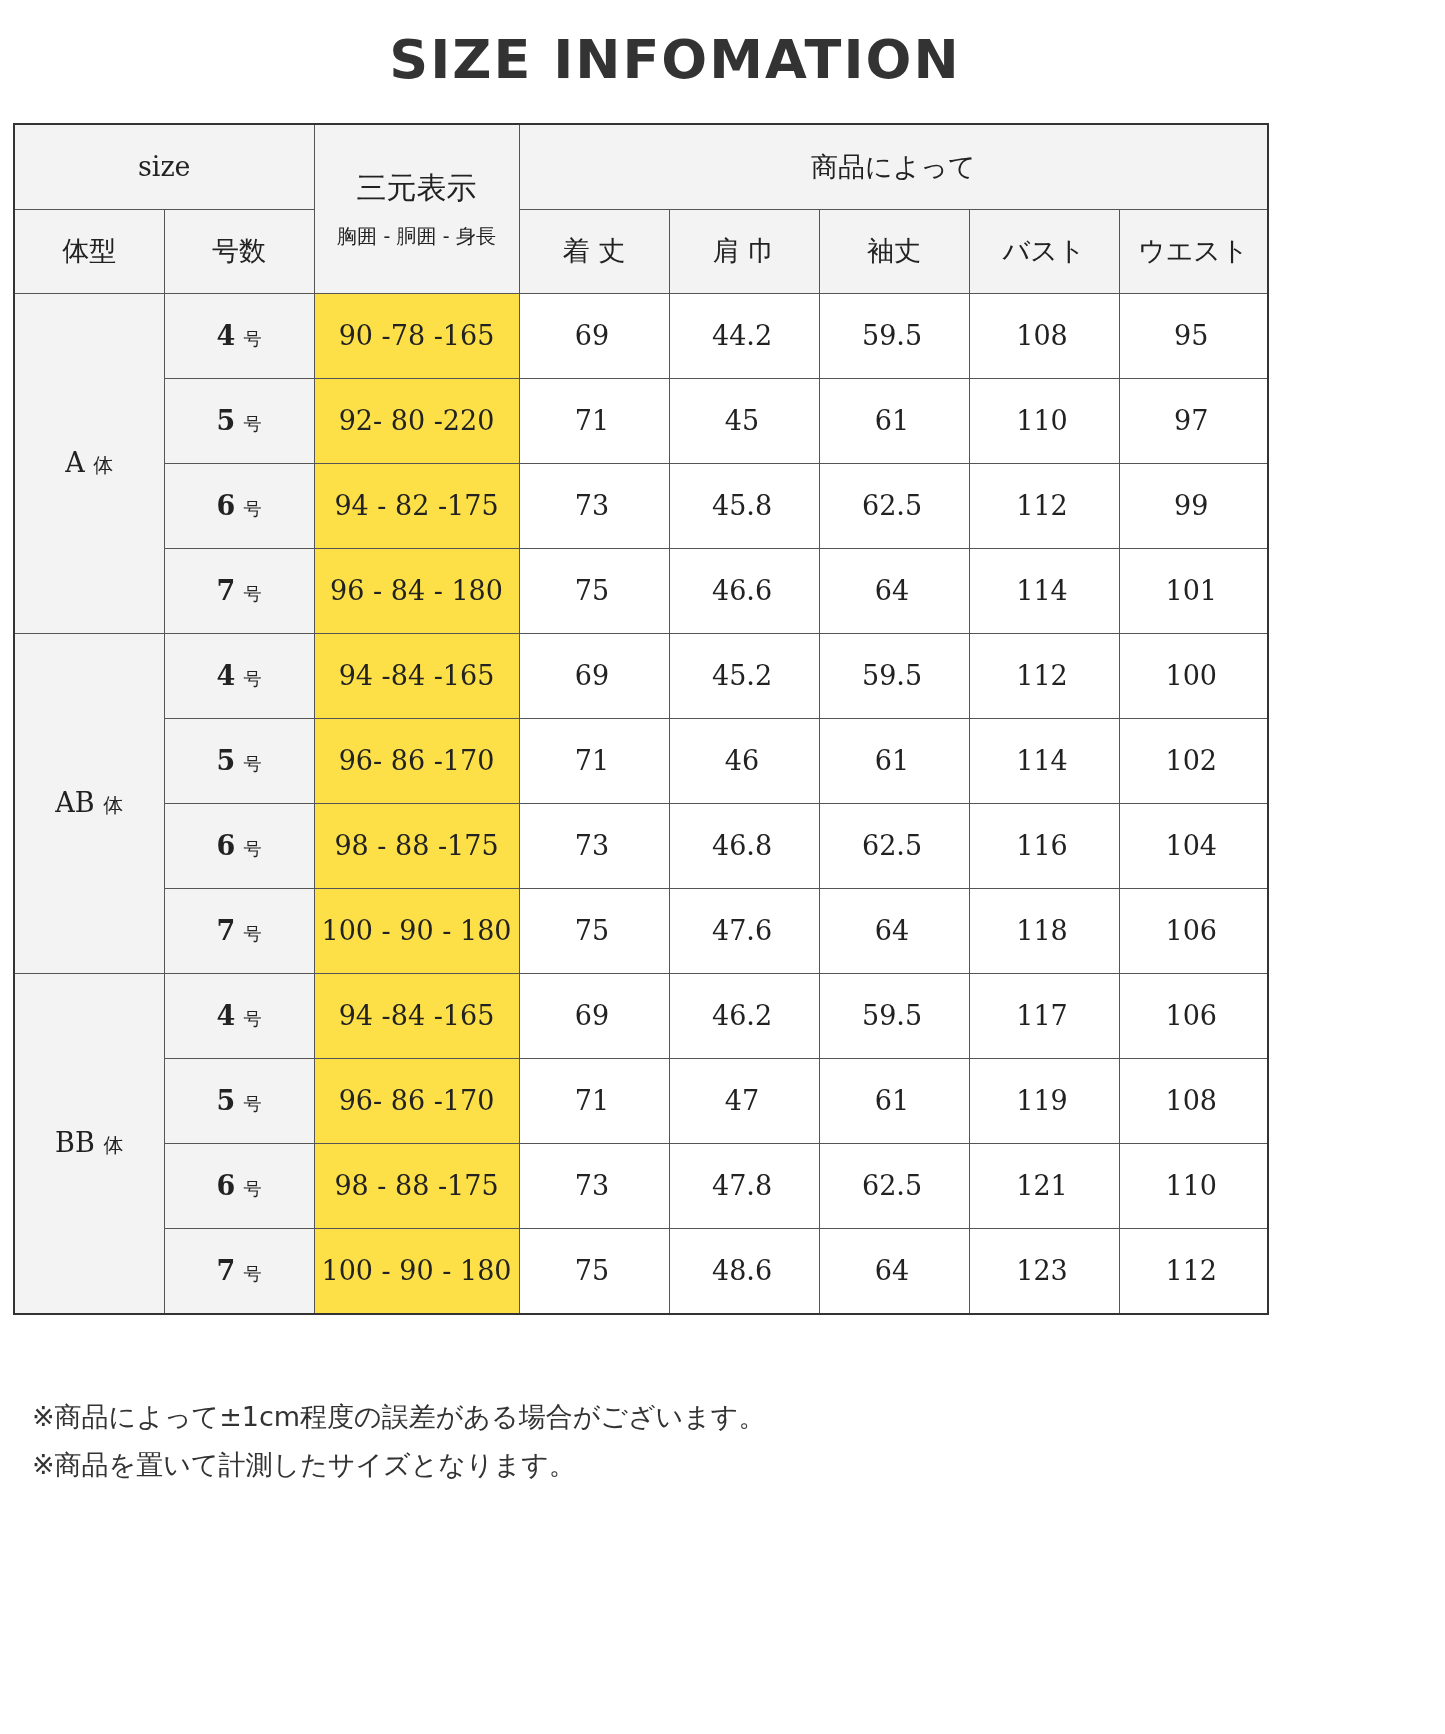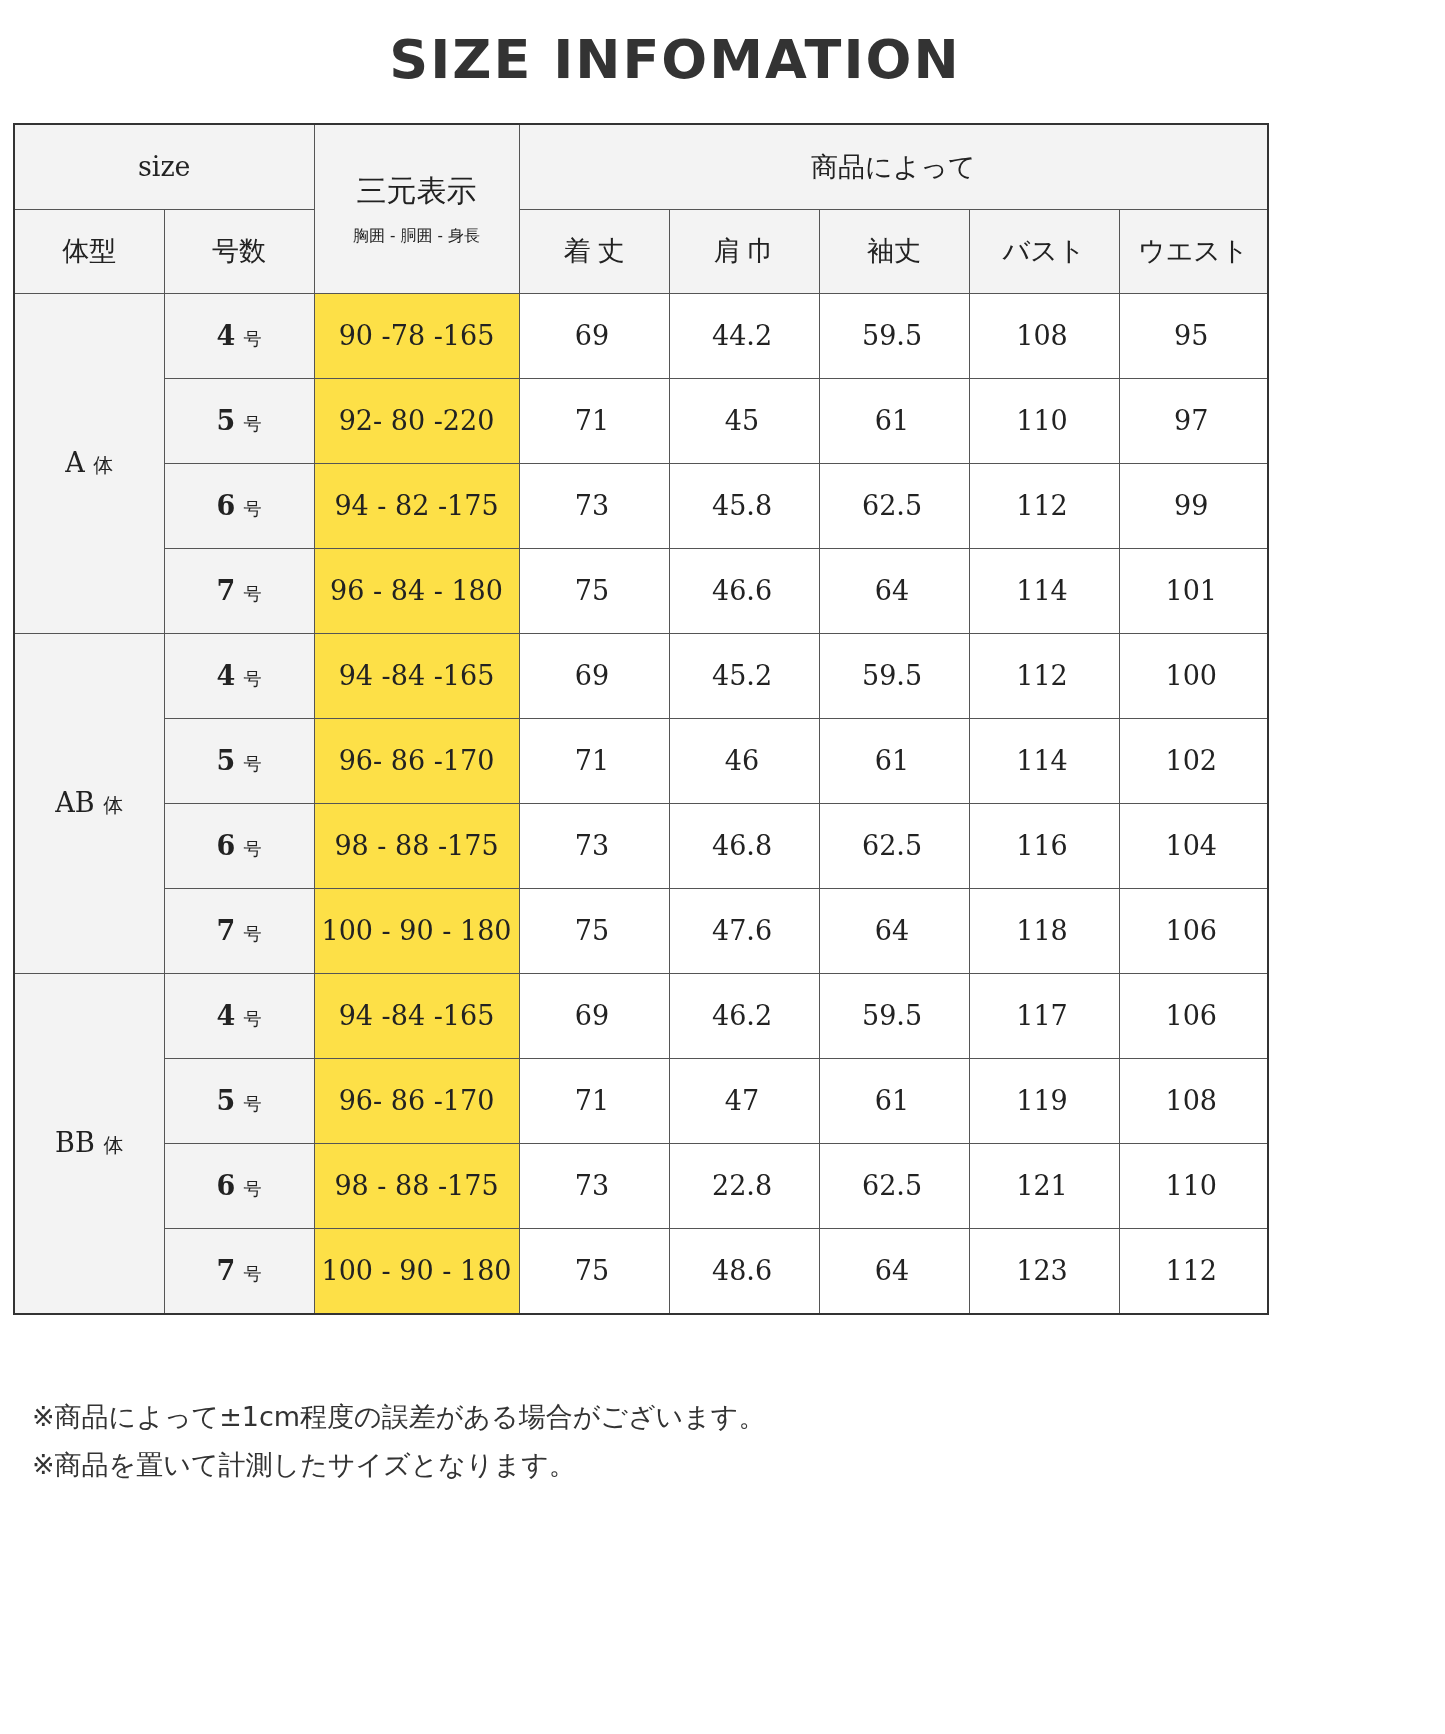--- a/index.html
+++ b/index.html
@@ -9,22 +9,22 @@
   table.size td { border:1px solid #555; padding:0; text-align:center; vertical-align:middle; font-size:27px; }
   table.size { border:2px solid #333; }
   .hdr { background:#f3f3f3; }
   .h1 { height:85px; }
   .h2 { height:84px; }
   .row td { height:84px; }
   .gray { background:#f3f3f3; }
   .white { background:#fde047; }
   .num { text-align:center; padding-right:4px !important; font-size:26px; }
   .grp-top td { border-top:2px solid #333; }
-  .sub { display:block; font-size:16px; margin-top:14px; }
-  .big { font-size:30px;font-family:Liberation Serif, serif; }
+  .sub { display:block; font-size:20px; margin-top:14px; }
+  .big { font-size:30px; }
   .small { font-size:20px; }
   .go { font-size:28px; font-weight:bold; }
   .go .suf { font-size:18px; font-weight:normal; margin-left:8px; }
   .notes { position:absolute; left:32px; top:1345px; font-family:"DejaVu Sans", "Liberation Sans", sans-serif; font-size:27px; line-height:48px; color:#333;margin-top:48px; }
 </style>
 </head>
 <body>
 
 <div class="title">SIZE INFOMATION</div>
 
@@ -150,21 +150,21 @@
     <td class="num">71</td>
     <td class="num">47</td>
     <td class="num">61</td>
     <td class="num">119</td>
     <td class="num">108</td>
   </tr>
   <tr class="row">
     <td class="gray go"><span>6</span><span class="suf">号</span></td>
     <td class="white">98 - 88 -175</td>
     <td class="num">73</td>
-    <td class="num">22.8</td>
+    <td class="num">47.8</td>
     <td class="num">62.5</td>
     <td class="num">121</td>
     <td class="num">110</td>
   </tr>
   <tr class="row">
     <td class="gray go"><span>7</span><span class="suf">号</span></td>
     <td class="white">100 - 90 - 180</td>
     <td class="num">75</td>
     <td class="num">48.6</td>
     <td class="num">64</td>

